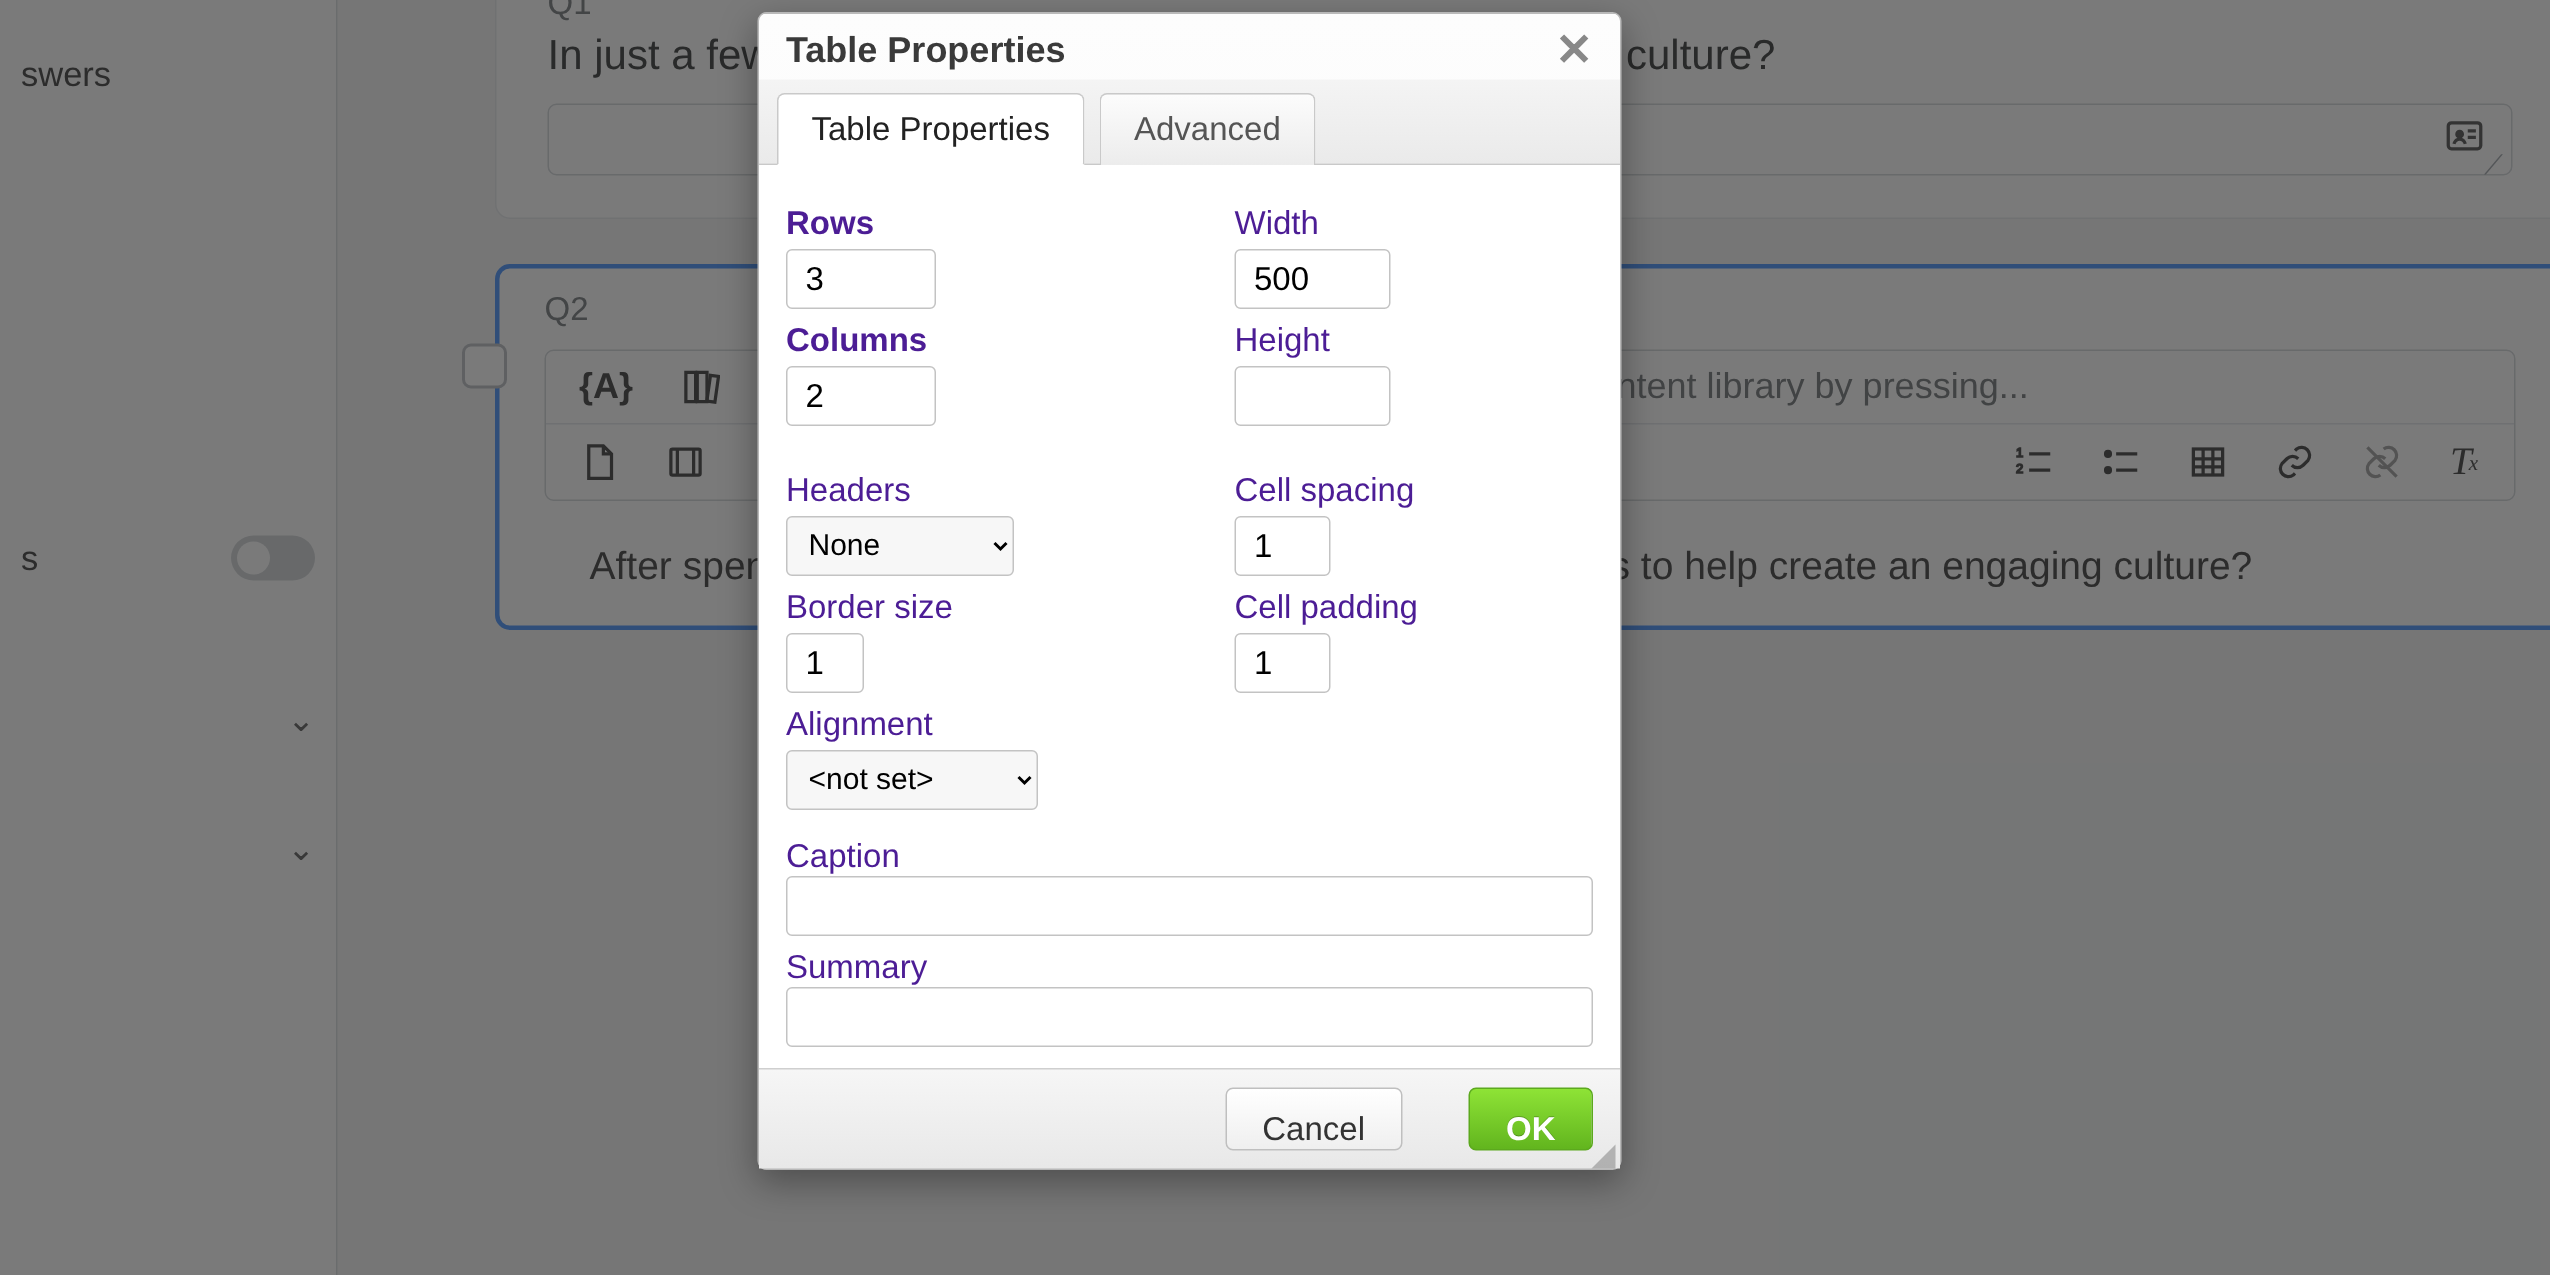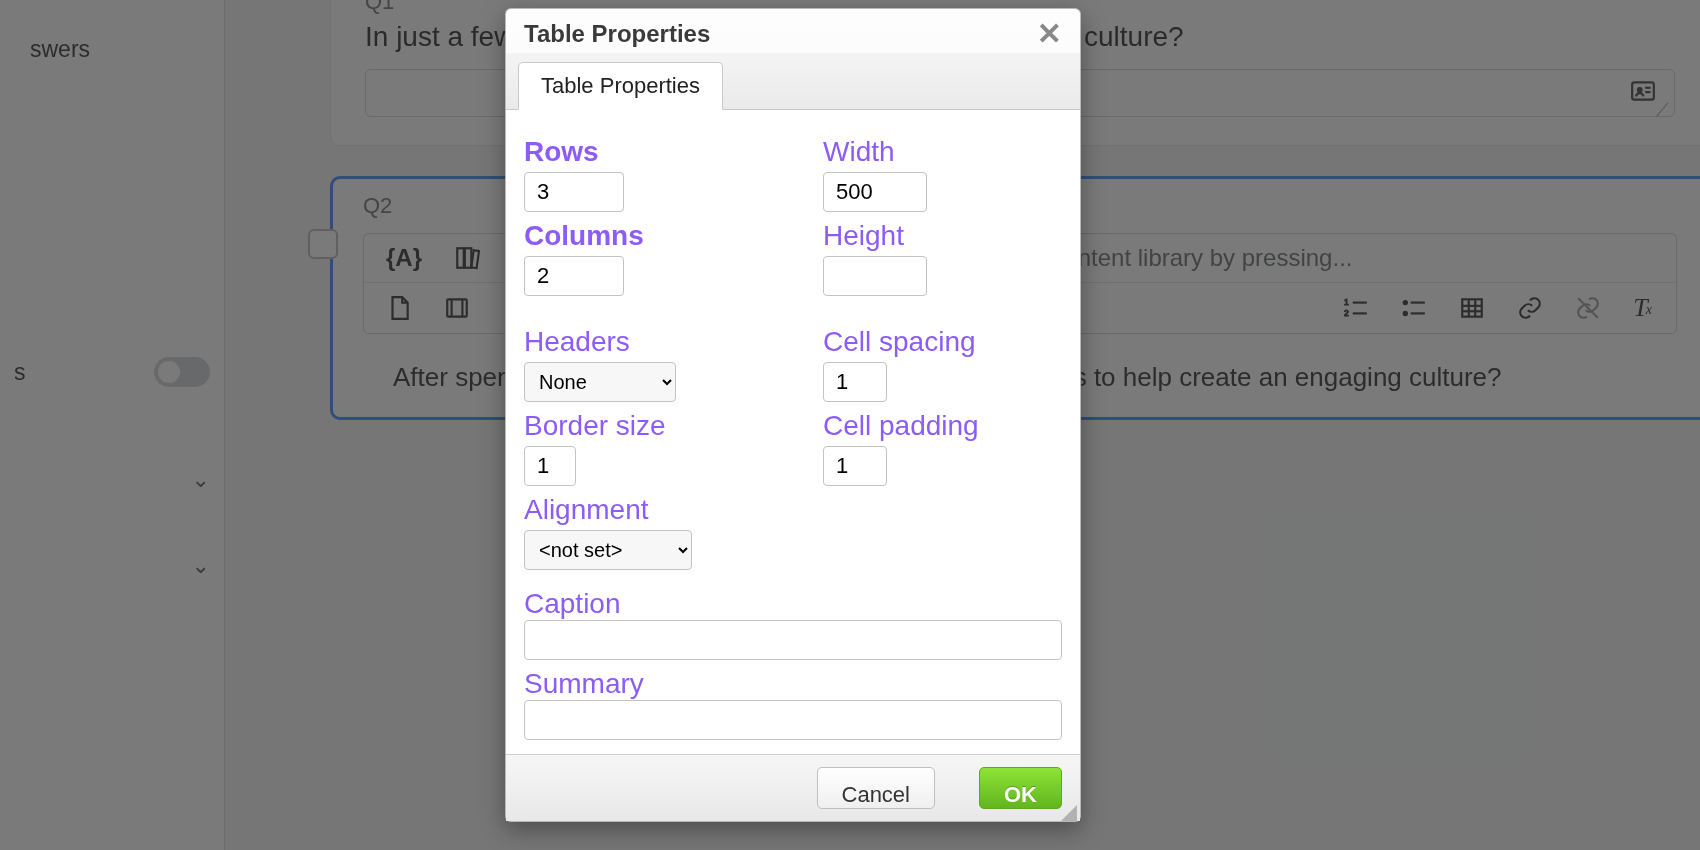--- a/index.html
+++ b/index.html
@@ -16,21 +16,21 @@
   }
   .bg-sidebar {
     position: absolute;
     left: 0; top: 0; width: 225px; height: 850px;
     background: #ffffff;
     border-right: 1px solid #d6d9dc;
     padding: 18px 14px;
     font-size: 23px;
     color: #333;
   }
-  .bg-sidebar .item { margin: 18px 0 34px 16px; text-align: right; }
+  .bg-sidebar .item { margin: 18px 0 34px 0; text-align: right; }
   .bg-sidebar .toggle {
     display: inline-block; align-self: flex-end;
     margin-left: auto;
     width: 56px; height: 30px; border-radius: 15px;
     background: #cfd3d6; position: relative;
   }
   .bg-sidebar .toggle::after {
     content: ""; position: absolute; left: 4px; top: 4px;
     width: 22px; height: 22px; border-radius: 50%; background: #fff;
   }
@@ -147,21 +147,21 @@
     background: #fff;
     color:#222;
     border-bottom: 1px solid #fff;
   }
   .dialog-body {
     background: #fff;
     padding: 22px 18px 14px 18px;
   }
   .cols { display:flex; gap: 60px; }
   .col { flex: 1; display:flex; flex-direction:column; gap: 4px; }
-  .fld-label { font-size: 28px; color:#8b5cf6; margin-top: 4px; }
+  .fld-label { font-size: 22px; color:#4c1d95; margin-top: 4px; }
   .fld-label.bold { font-weight: bold; }
   .fld-input {
     height: 40px;
     border: 1px solid #c3c3c3;
     border-radius: 4px;
     padding: 4px 12px;
     font-size: 22px;
     background:#fff;
   }
   .w-small { width: 100px; }
@@ -344,20 +344,21 @@
 <div class="overlay"></div>
 
 <div class="dialog">
   <div class="dialog-titlebar">
     <span class="dialog-title">Table Properties</span>
     <span class="dialog-close">✕</span>
   </div>
 
   <div class="dialog-tabs">
     <div class="dialog-tab active">Table Properties</div>
+    <div class="dialog-tab">Advanced</div>
   </div>
 
   <div class="dialog-body">
     <div class="cols">
 
       <div class="col">
         <span class="fld-label bold">Rows</span>
         <input class="fld-input w-small" value="3" style="">
         <span class="fld-label bold">Columns</span>
         <input class="fld-input w-small" value="2" style="">

